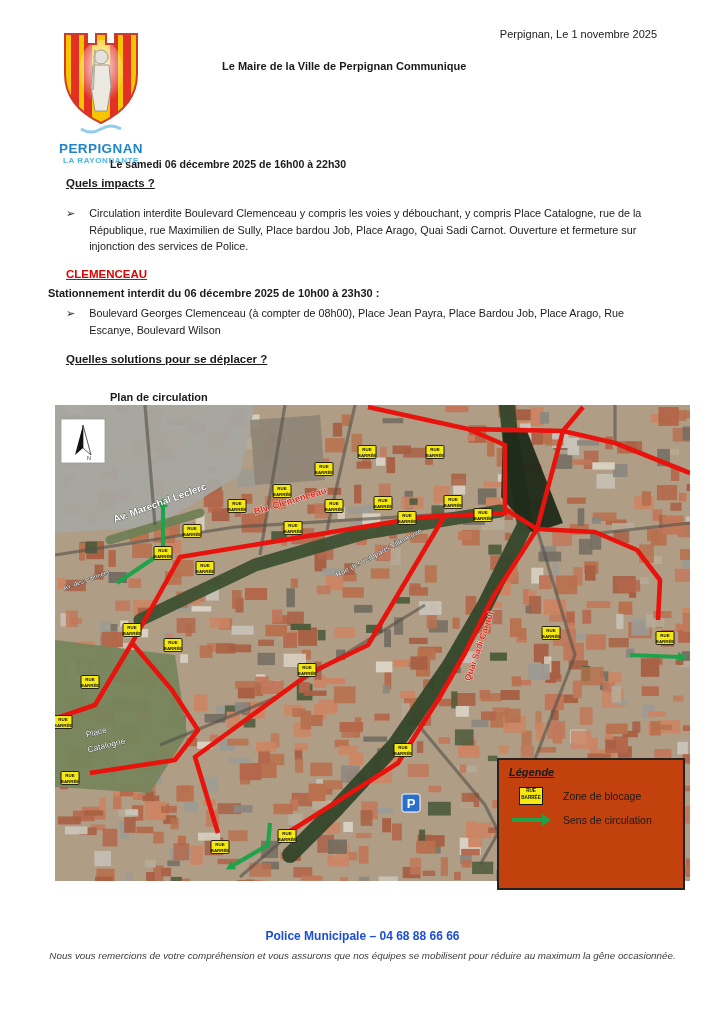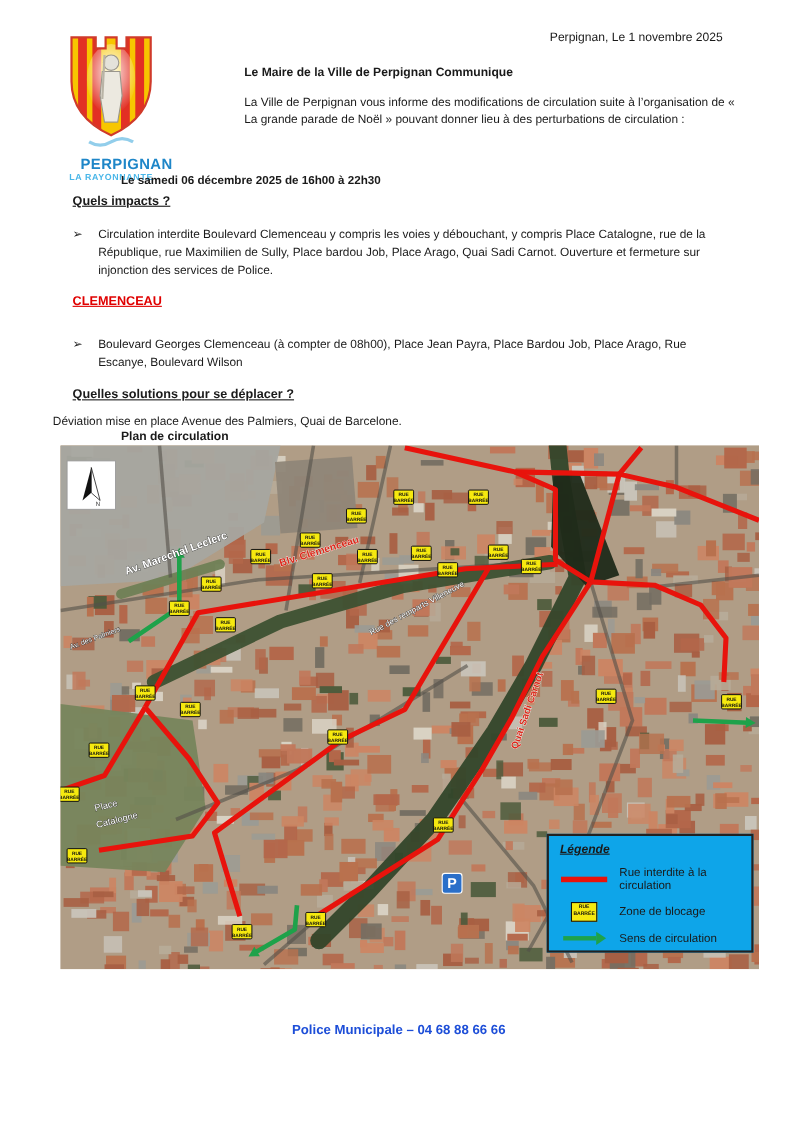--- a/index.html
+++ b/index.html
@@ -18,36 +18,36 @@
   .bullet-glyph{flex:0 0 auto;font-size:11px;}
   .bul1{top:205px;left:66px;width:600px;font-size:10.8px;line-height:1.55;}
   .attention{top:268px;left:48px;font-size:11.5px;color:#e00000;}
   .parkhead{top:287px;left:48px;font-size:11px;}
   .bul2{top:305px;left:66px;width:600px;font-size:10.8px;line-height:1.55;}
   .h-solutions{top:353px;left:48px;font-size:11.5px;}
   .deviation{top:377px;left:48px;font-size:10.8px;}
   .maptitle{top:391px;left:110px;width:500px;text-align:left;font-size:11px;}
   .mapbox{top:405px;left:55px;width:635px;height:476px;background:#b5a28c;}
   .mapbox svg.map{position:absolute;left:0;top:0;}
-  .legend{position:absolute;left:442px;top:353px;width:188px;height:108px;background:#0ea5e9;
+  .legend{position:absolute;left:442px;top:353px;width:188px;height:132px;background:#c2410c;
           border:2px solid #222;box-sizing:border-box;padding:6px 10px;font-size:10.5px;}
   .legend .ltitle{font-style:italic;font-weight:bold;text-decoration:underline;font-size:11px;}
   .lrow{display:flex;align-items:center;gap:10px;margin-top:9px;}
   .lsample{flex:0 0 44px;display:flex;justify-content:center;align-items:center;}
   .lline{width:42px;height:5px;background:#e8130c;}
   .lsign{width:22px;height:16px;background:#f6e90f;border:1px solid #111;font-size:4.6px;
          font-weight:bold;text-align:center;line-height:1.5;color:#111;}
   .larrow{display:flex;align-items:center;}
   .larrow .shaft{width:30px;height:4px;background:#1ea24a;}
   .larrow .head{width:0;height:0;border-left:9px solid #1ea24a;border-top:6px solid transparent;border-bottom:6px solid transparent;}
   .footer-info{top:901px;left:45px;width:635px;text-align:center;font-size:10.3px;color:#4a4a4a;line-height:1.4;}
   .footer-police{top:929px;left:45px;width:635px;text-align:center;font-size:12px;color:#1d4ed8;}
   .footer-thanks{top:950px;left:35px;width:655px;text-align:center;font-size:9.8px;font-style:italic;color:#3c3c3c;}
   .logo{top:30px;left:45px;width:112px;text-align:center;}
-  .logo-name{font-size:13.5px;font-weight:bold;color:#1e86c8;letter-spacing:.4px;line-height:1.05;text-align:right;}
+  .logo-name{font-size:13.5px;font-weight:bold;color:#1e86c8;letter-spacing:.4px;line-height:1.05;}
   .logo-tag{font-size:8px;font-weight:bold;color:#49b6e8;letter-spacing:.6px;}
 </style>
 </head>
 <body>
 
 <div class="page">
 
   <div class="abs logo">
     <svg width="100" height="108" viewBox="0 0 100 108">
       <defs>
@@ -72,37 +72,36 @@
       </g>
       <path d="M14,4 L36,4 L36,14 L45,14 L45,4 L55,4 L55,14 L64,14 L64,4 L86,4 L86,44 Q86,76 50,93 Q14,76 14,44 Z" fill="none" stroke="#d03a2a" stroke-width="2"></path>
       <path d="M30,99 q10,6 20,0 q10,-6 20,0" fill="none" stroke="#7fc5e8" stroke-width="3" opacity="0.85"></path>
     </svg>
     <div class="logo-name">PERPIGNAN</div>
     <div class="logo-tag">LA RAYONNANTE</div>
   </div>
 
   <div class="abs date">Perpignan, Le 1 novembre 2025</div>
   <div class="abs maire b">Le Maire de la Ville de Perpignan Communique</div>
-  <div class="abs intro">La Ville de Perpignan vous informe des modifications de circulation suite à l’organisation de « La grande parade de Noël » pouvant donner lieu à des perturbations  de circulation :</div>
   <div class="abs sched b">Le samedi 06 décembre 2025 de 16h00 à 22h30</div>
 
   <div class="abs h-impacts b u">Quels impacts ?</div>
   <div class="abs bul1 bullet-row">
     <span class="bullet-glyph">➢</span>
     <span>Circulation interdite Boulevard Clemenceau y compris les voies y débouchant, y compris Place Catalogne, rue de la République, rue Maximilien de Sully, Place bardou Job, Place Arago, Quai Sadi Carnot. Ouverture et fermeture sur injonction des services de Police.</span>
   </div>
 
   <div class="abs attention b u">CLEMENCEAU</div>
+  <div class="abs parkhead b">Stationnement interdit du 06 décembre 2025 de 10h00 à 23h30 :</div>
   <div class="abs bul2 bullet-row">
     <span class="bullet-glyph">➢</span>
     <span>Boulevard Georges Clemenceau (à compter de 08h00), Place Jean Payra, Place Bardou Job, Place Arago, Rue Escanye, Boulevard Wilson</span>
   </div>
 
   <div class="abs h-solutions b u">Quelles solutions pour se déplacer ?</div>
-  <div class="abs deviation">Déviation mise en place Avenue des Palmiers, Quai de Barcelone.</div>
   <div class="abs maptitle b">Plan de circulation</div>
 
   <div class="abs mapbox">
     <svg id="map-svg" class="map" width="635" height="476" viewBox="0 0 635 476">
         <rect x="0" y="0" width="635" height="476" fill="#b09d86"></rect>
         <rect x="16.29657957702875" y="212.90589208249003" width="10.542213146109134" height="6.233750635758042" fill="#c1785a" opacity="0.8236920007504523"></rect>
         <rect x="547.0246790256351" y="283.91961360070854" width="21.728646703530103" height="18.924879854544997" fill="#cc8563" opacity="0.8181500312872232"></rect>
         <rect x="349.57281490205787" y="85.92587883770466" width="8.52377636404708" height="18.30123587138951" fill="#746e62" opacity="0.9100170947145672"></rect>
         <rect x="296.495654102182" y="28.895521737635136" width="10.661402338184416" height="18.20370327634737" fill="#b8714e" opacity="0.8044910471420735"></rect>
         <rect x="241.78138327086344" y="278.7726583359763" width="15.671197903342545" height="16.61944370297715" fill="#4d5b3c" opacity="0.9392794311046601"></rect>
@@ -1036,37 +1035,32 @@
         </g>
         <g>
           <rect x="347" y="389" width="18" height="18" rx="2.5" fill="#2a6fc9" stroke="#ffffff" stroke-width="1"></rect>
           <text x="356" y="402.5" text-anchor="middle" font-size="13" font-weight="bold" fill="#fff" font-family="&quot;Liberation Sans&quot;,sans-serif">P</text>
         </g>
       </svg>
     <div class="legend">
       <div class="ltitle">Légende</div>
       <div class="lrow">
         <span class="lsample">
-            <span class="lline"></span>
-          </span>
-        <span>Rue interdite à la circulation</span>
-      </div>
-      <div class="lrow">
-        <span class="lsample">
           <span class="lsign">
             <span>RUE</span><br><span>BARRÉE</span>
           </span>
         </span>
         <span>Zone de blocage</span>
       </div>
       <div class="lrow">
         <span class="lsample larrow">
             <span class="shaft"></span>
             <span class="head"></span>
           </span>
         <span>Sens de circulation</span>
       </div>
     </div>
   </div>
 
   <div class="abs footer-police b">Police Municipale – 04 68 88 66 66</div>
+  <div class="abs footer-thanks">Nous vous remercions de votre compréhension et vous assurons que nos équipes se mobilisent pour réduire au maximum la gêne occasionnée.</div>
 
 </div>
 
 </body></html>

